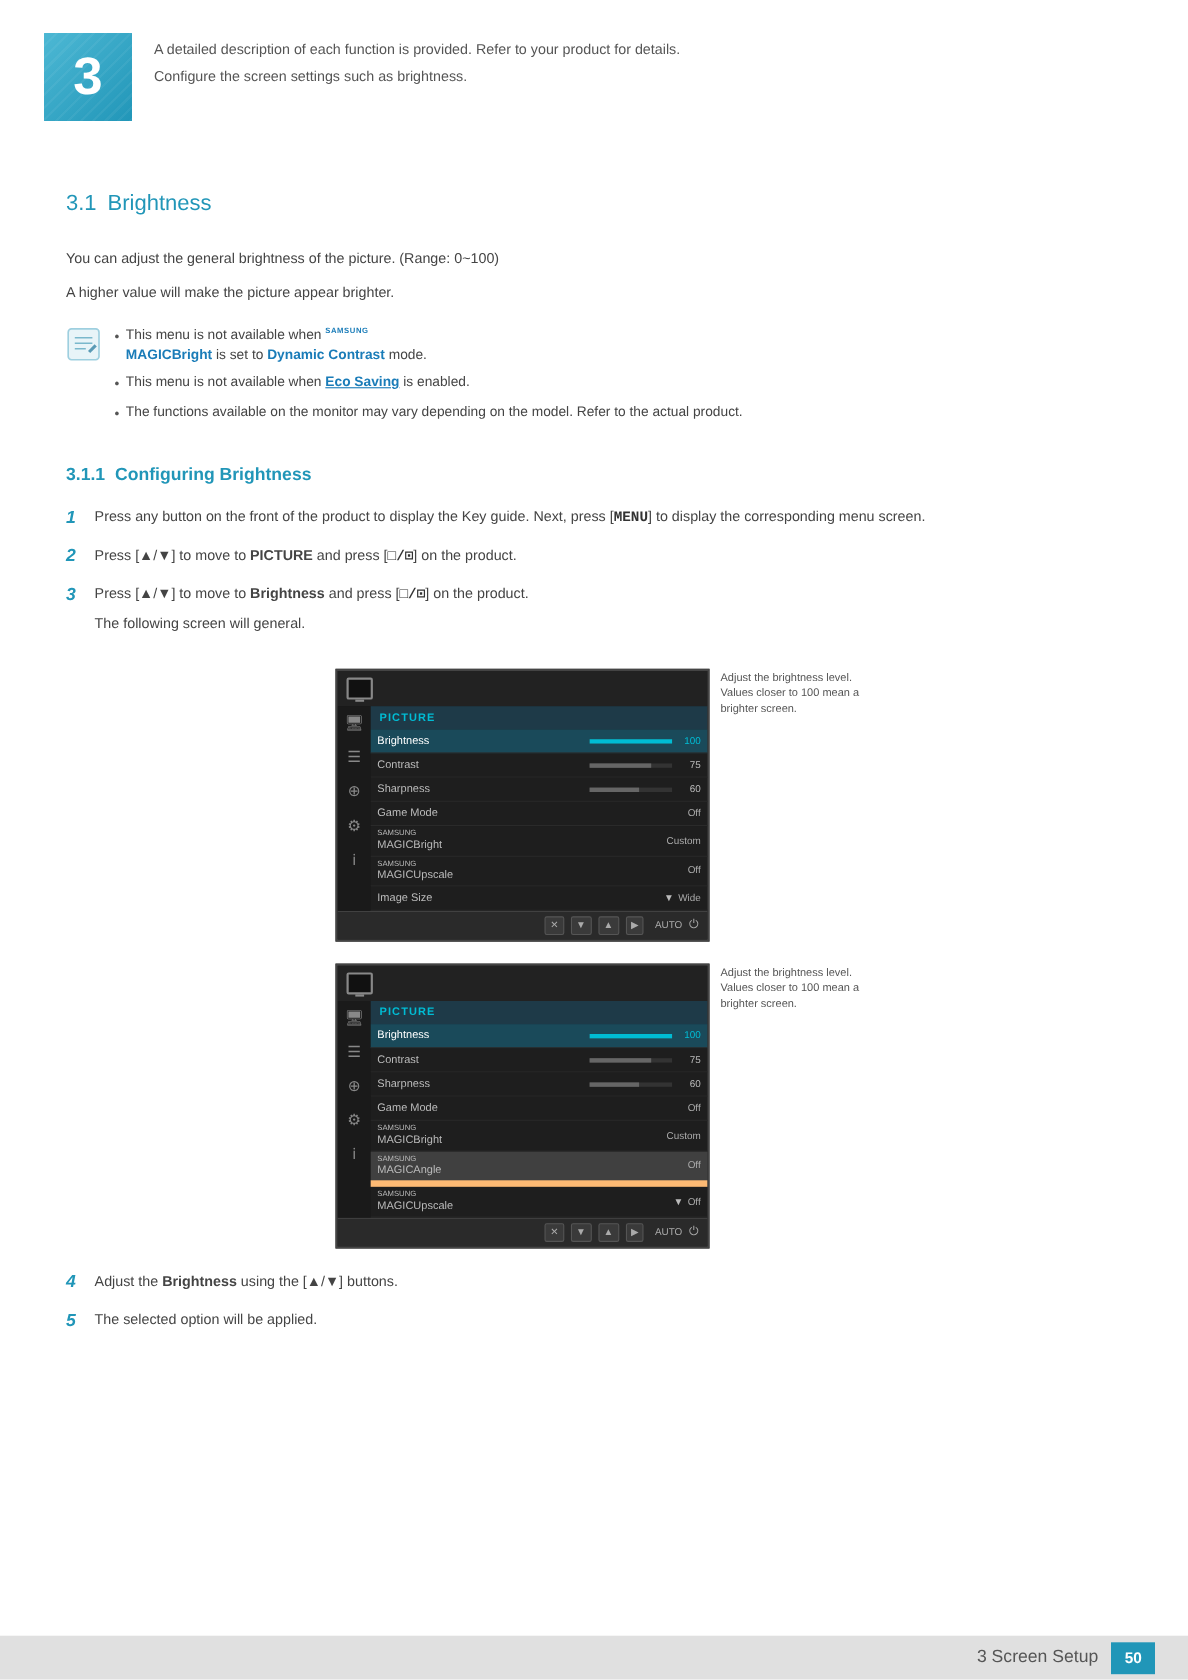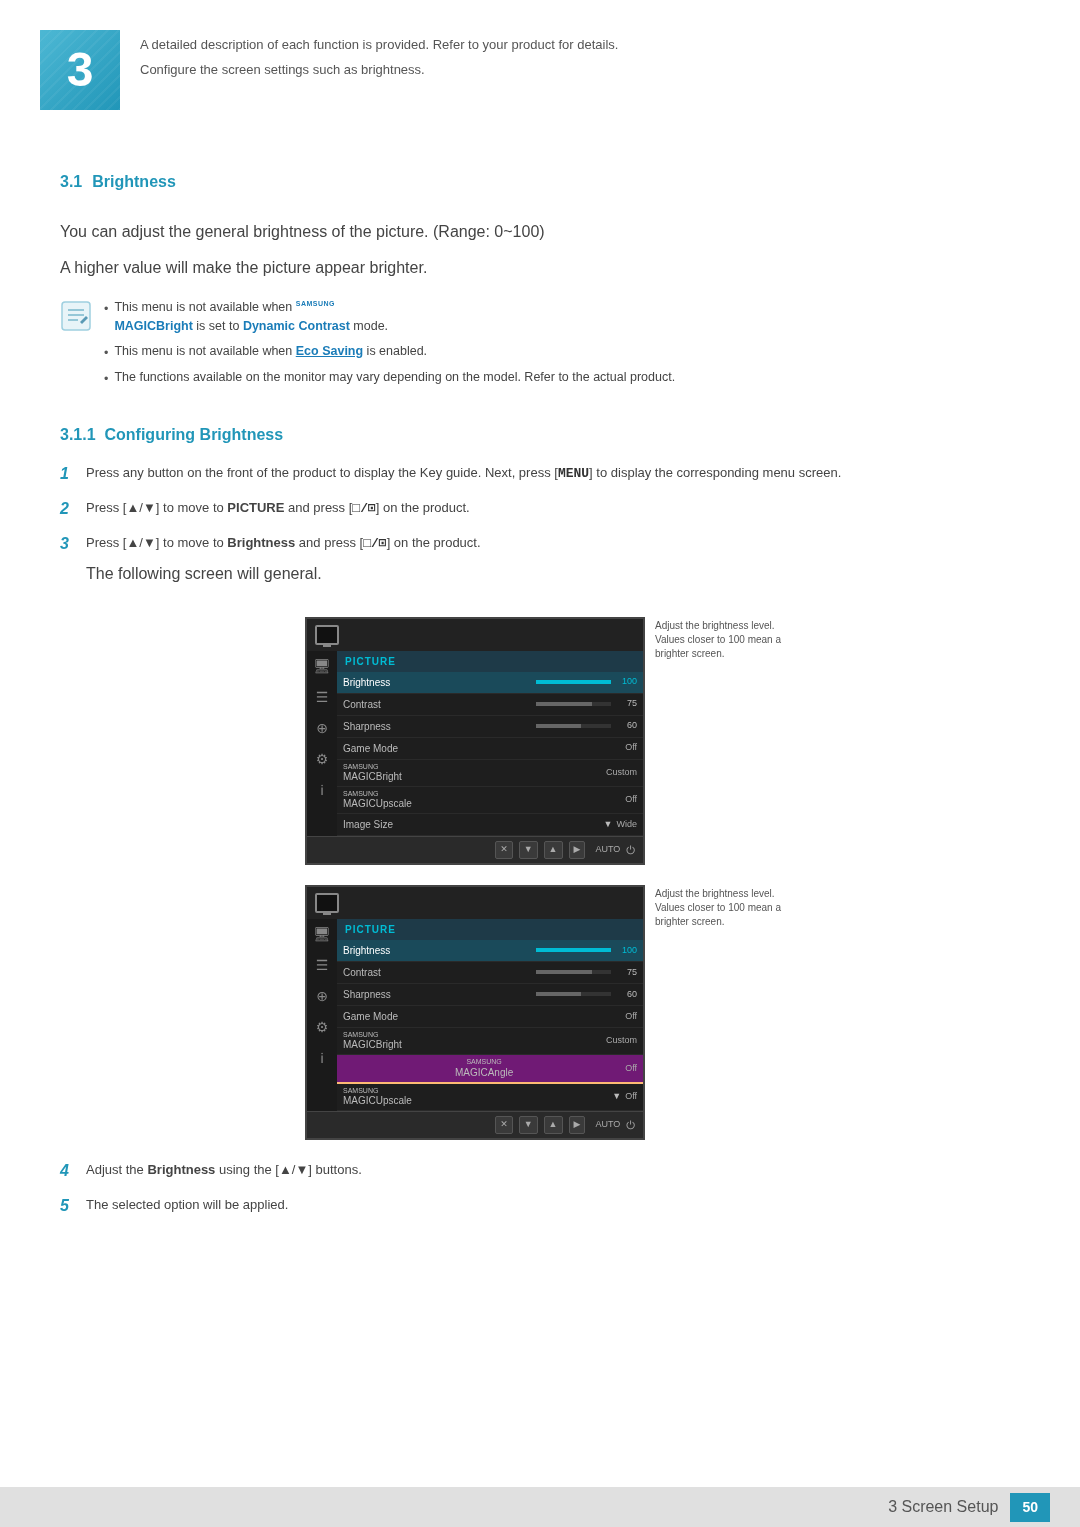--- a/index.html
+++ b/index.html
@@ -65,33 +65,33 @@
       margin-bottom: 5px;
     }
 
     
     .main-content {
       padding: 10px 60px 80px 60px;
     }
 
     
     .section-title {
-      font-size: 16px;
-      font-weight: bold;
+      font-size: 20px;
+      font-weight: normal;
       color: #2196b8;
       margin-top: 30px;
       margin-bottom: 20px;
       padding-bottom: 5px;
     }
     .section-number {
       margin-right: 10px;
     }
 
     .body-text {
-      font-size: 16px;
+      font-size: 13px;
       color: #444;
       margin-bottom: 10px;
       line-height: 1.6;
     }
 
     
     .note-box {
       display: flex;
       align-items: flex-start;
       margin: 18px 0;
@@ -435,21 +435,21 @@
             <div style="display:flex;align-items:center;padding:3px 6px;background:#1e1e1e;color:#bbb;font-size:10px;border-bottom:1px solid #2a2a2a;">
               <span style="flex:1;">Game Mode</span>
               <span style="font-size:9px;color:#aaa;">Off</span>
             </div>
 
             <div style="display:flex;align-items:center;padding:3px 6px;background:#1e1e1e;color:#bbb;font-size:10px;border-bottom:1px solid #2a2a2a;">
               <span style="flex:1;line-height:1.2;"><span style="font-size:7px;display:block;">SAMSUNG</span>MAGICBright</span>
               <span style="font-size:9px;color:#aaa;">Custom</span>
             </div>
 
-            <div style="display:flex;align-items:center;padding:3px 6px;background:#701a75;color:#bbb;font-size:10px;border-bottom:2px solid #fdba74;text-align:center;">
+            <div style="display:flex;align-items:center;padding:3px 6px;background:#404040;color:#bbb;font-size:10px;border-bottom:6px solid #fdba74;">
               <span style="flex:1;line-height:1.2;"><span style="font-size:7px;display:block;">SAMSUNG</span>MAGICAngle</span>
               <span style="font-size:9px;color:#aaa;">Off</span>
             </div>
 
             <div style="display:flex;align-items:center;padding:3px 6px;background:#1e1e1e;color:#bbb;font-size:10px;border-bottom:1px solid #2a2a2a;">
               <span style="flex:1;line-height:1.2;"><span style="font-size:7px;display:block;">SAMSUNG</span>MAGICUpscale</span>
               <span style="font-size:9px;">▼</span>
               <span style="font-size:9px;color:#aaa;margin-left:4px;">Off</span>
             </div>
           </div>

